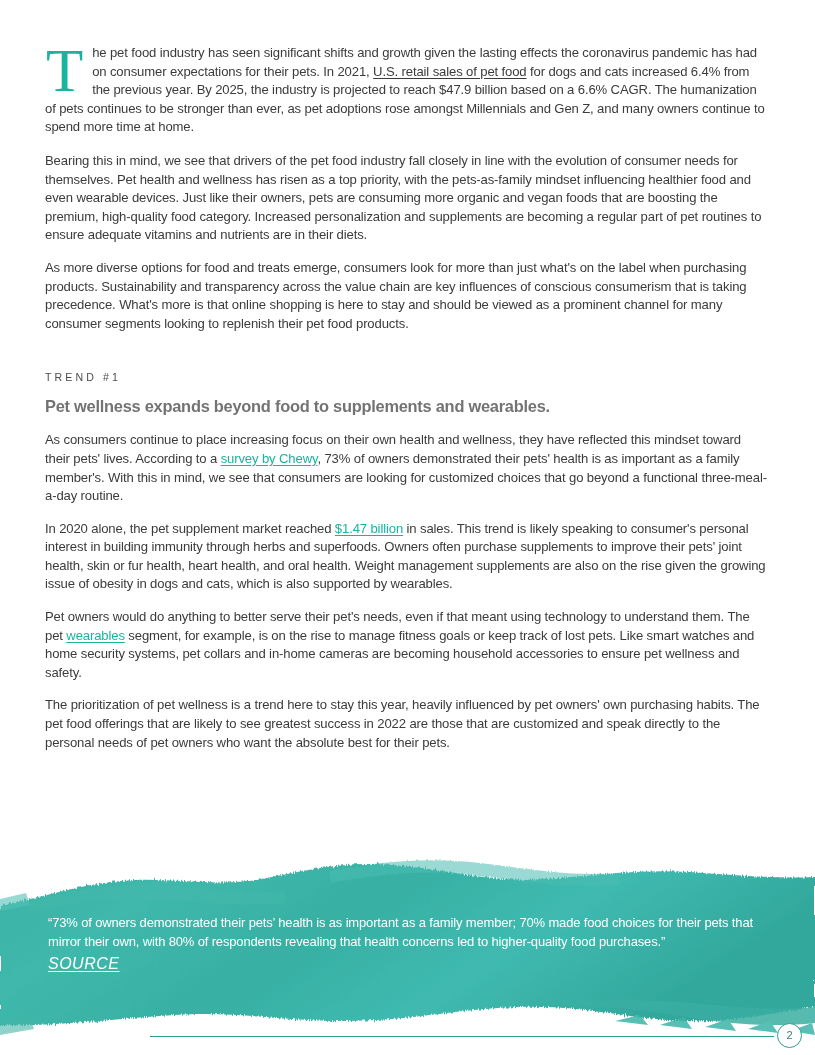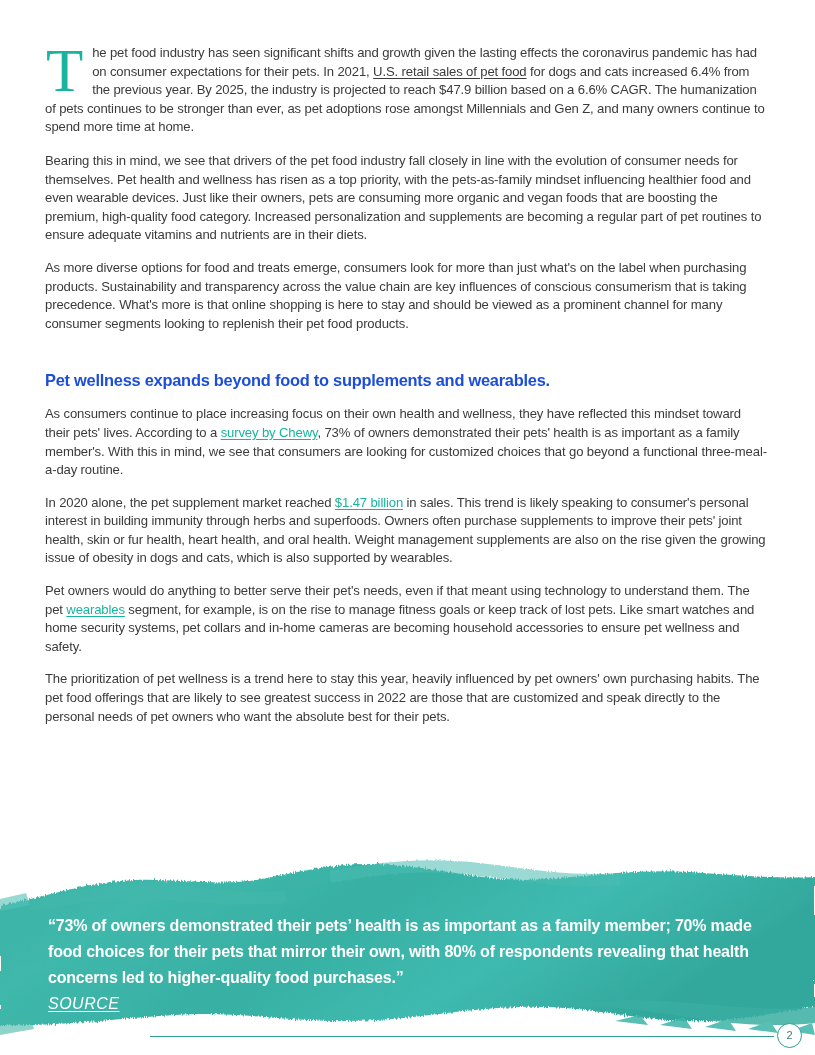--- a/index.html
+++ b/index.html
@@ -75,21 +75,21 @@
     font-size: 10.6px;
     letter-spacing: 3.1px;
     color: #4a4a50;
     font-weight: 400;
     margin-bottom: 14px;
   }
 
   .trend-title {
     font-size: 16.4px;
     font-weight: 700;
-    color: #1d4ed8;
+    color: #737373;
     letter-spacing: -0.015em;
     margin-bottom: 15px;
   }
 
   
   .banner {
     position: absolute;
     left: 0;
     top: 855px;
     width: 815px;
@@ -108,23 +108,23 @@
 
   .banner-text {
     position: absolute;
     left: 48px;
     top: 58px;
     width: 720px;
     z-index: 3;
   }
 
   .quote {
-    font-size: 16px;
-    line-height: 26px;
-    font-weight: 700;
+    font-size: 13px;
+    line-height: 19px;
+    font-weight: 400;
     color: #ffffff;
     letter-spacing: -0.012em;
   }
 
   .source-link {
     display: inline-block;
     margin-top: 4px;
     font-size: 16px;
     color: #ffffff;
     text-decoration: underline;
@@ -177,20 +177,21 @@
     <div class="para lead">
       <span class="dropcap">T</span><span>he pet food industry has seen significant shifts and growth given the lasting effects the coronavirus pandemic has had on consumer expectations for their pets. In 2021, </span><a class="inline-link" href="#">U.S. retail sales of pet food</a><span> for dogs and cats increased 6.4% from the previous year. By 2025, the industry is projected to reach $47.9 billion based on a 6.6% CAGR. The humanization of pets continues to be stronger than ever, as pet adoptions rose amongst Millennials and Gen Z, and many owners continue to spend more time at home.</span>
     </div>
 
     <div class="para">Bearing this in mind, we see that drivers of the pet food industry fall closely in line with the evolution of consumer needs for themselves. Pet health and wellness has risen as a top priority, with the pets-as-family mindset influencing healthier food and even wearable devices. Just like their owners, pets are consuming more organic and vegan foods that are boosting the premium, high-quality food category. Increased personalization and supplements are becoming a regular part of pet routines to ensure adequate vitamins and nutrients are in their diets.</div>
 
     <div class="para">As more diverse options for food and treats emerge, consumers look for more than just what's on the label when purchasing products. Sustainability and transparency across the value chain are key influences of conscious consumerism that is taking precedence. What's more is that online shopping is here to stay and should be viewed as a prominent channel for many consumer segments looking to replenish their pet food products.</div>
 
     <div class="trend-block">
 
+      <div class="trend-label">TREND #1</div>
 
       <h2 class="trend-title">Pet wellness expands beyond food to supplements and wearables.</h2>
 
       <div class="para"><span>As consumers continue to place increasing focus on their own health and wellness, they have reflected this mindset toward their pets' lives. According to a </span><a class="inline-link teal" href="#">survey by Chewy</a><span>, 73% of owners demonstrated their pets' health is as important as a family member's. With this in mind, we see that consumers are looking for customized choices that go beyond a functional three-meal-a-day routine.</span>
       </div>
 
       <div class="para"><span>In 2020 alone, the pet supplement market reached </span><a class="inline-link teal" href="#">$1.47 billion</a><span> in sales. This trend is likely speaking to consumer's personal interest in building immunity through herbs and superfoods. Owners often purchase supplements to improve their pets' joint health, skin or fur health, heart health, and oral health. Weight management supplements are also on the rise given the growing issue of obesity in dogs and cats, which is also supported by wearables.</span>
       </div>
 
       <div class="para"><span>Pet owners would do anything to better serve their pet's needs, even if that meant using technology to understand them. The pet </span><a class="inline-link teal" href="#">wearables</a><span> segment, for example, is on the rise to manage fitness goals or keep track of lost pets. Like smart watches and home security systems, pet collars and in-home cameras are becoming household accessories to ensure pet wellness and safety.</span>

